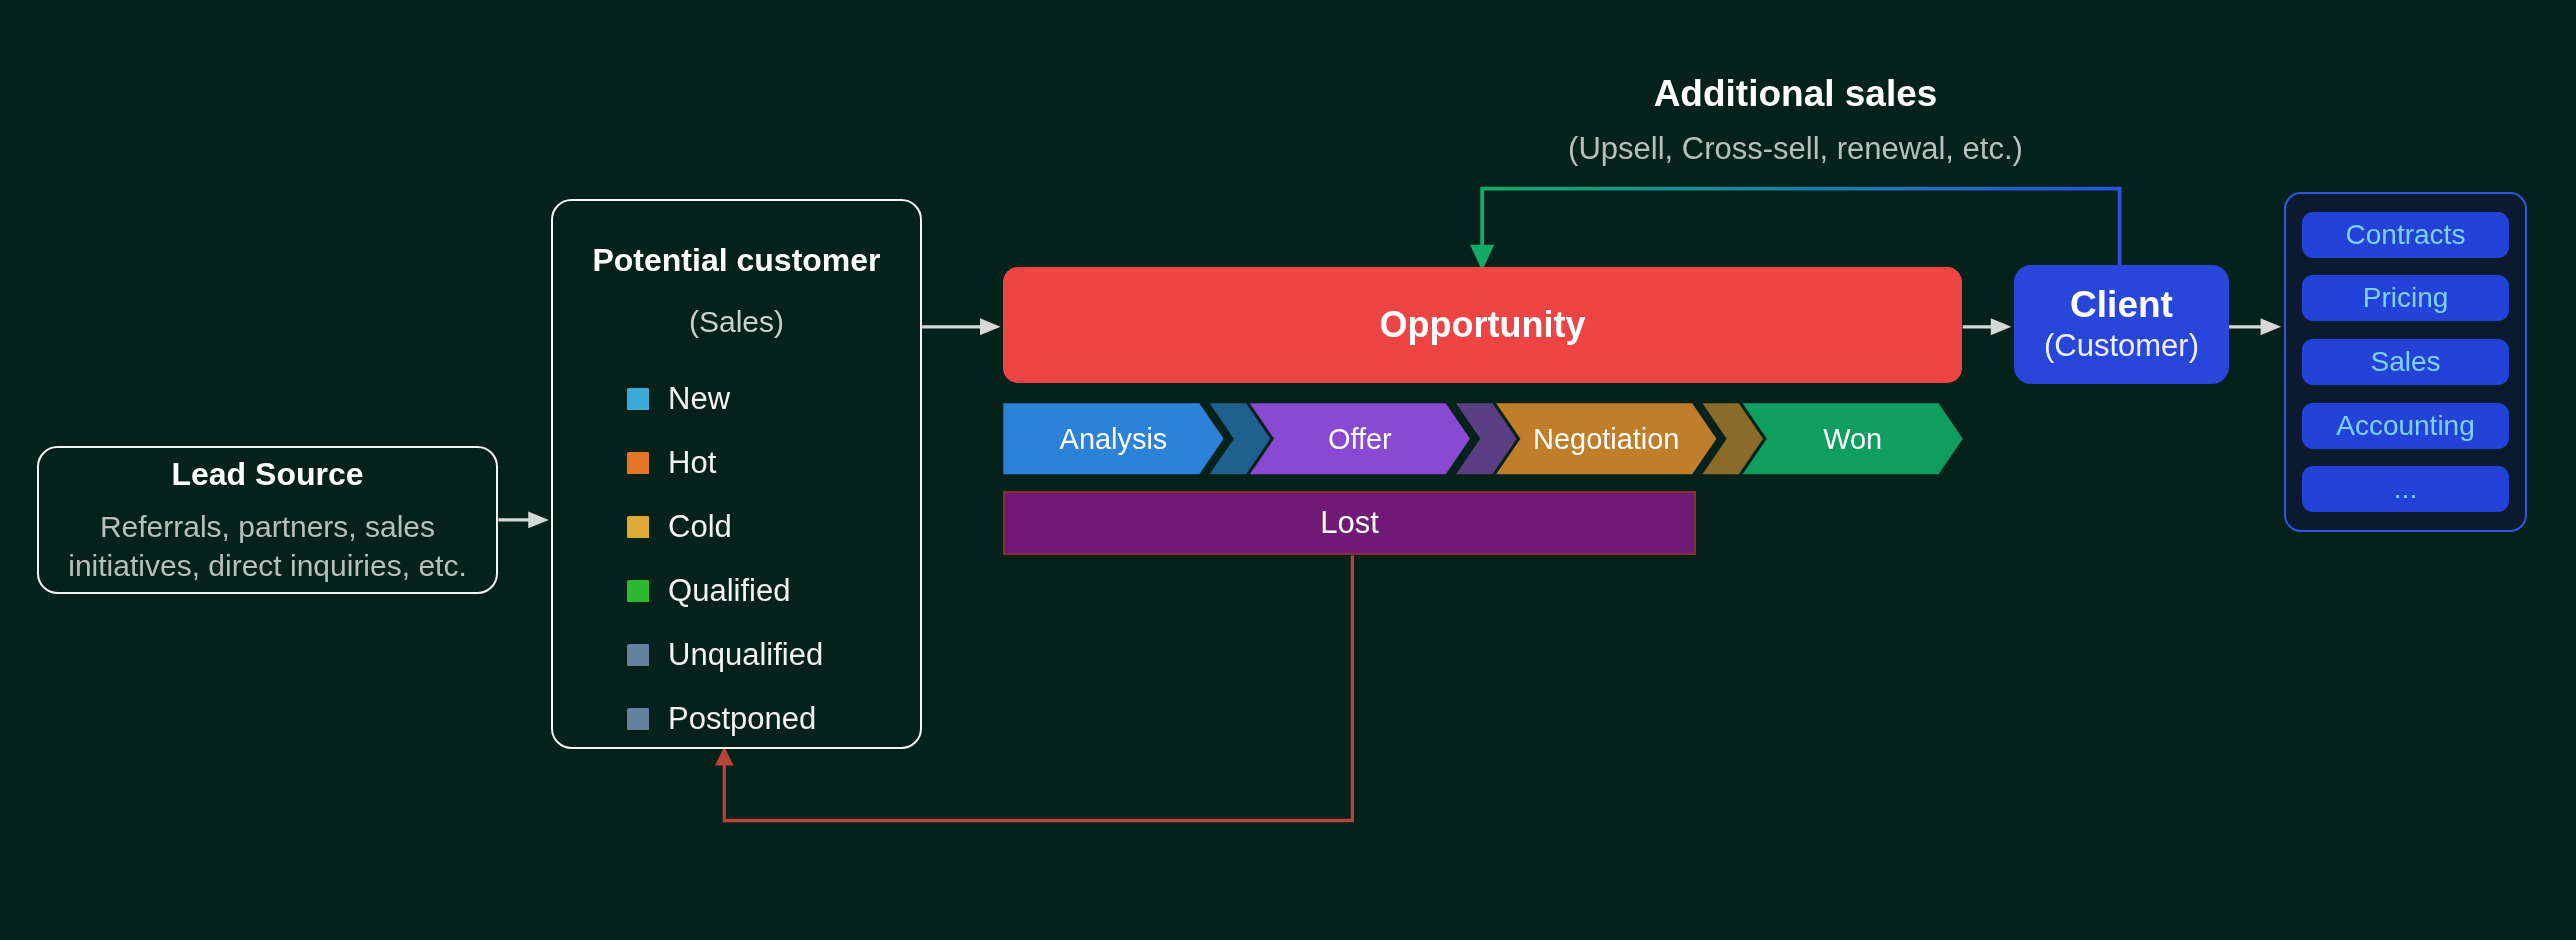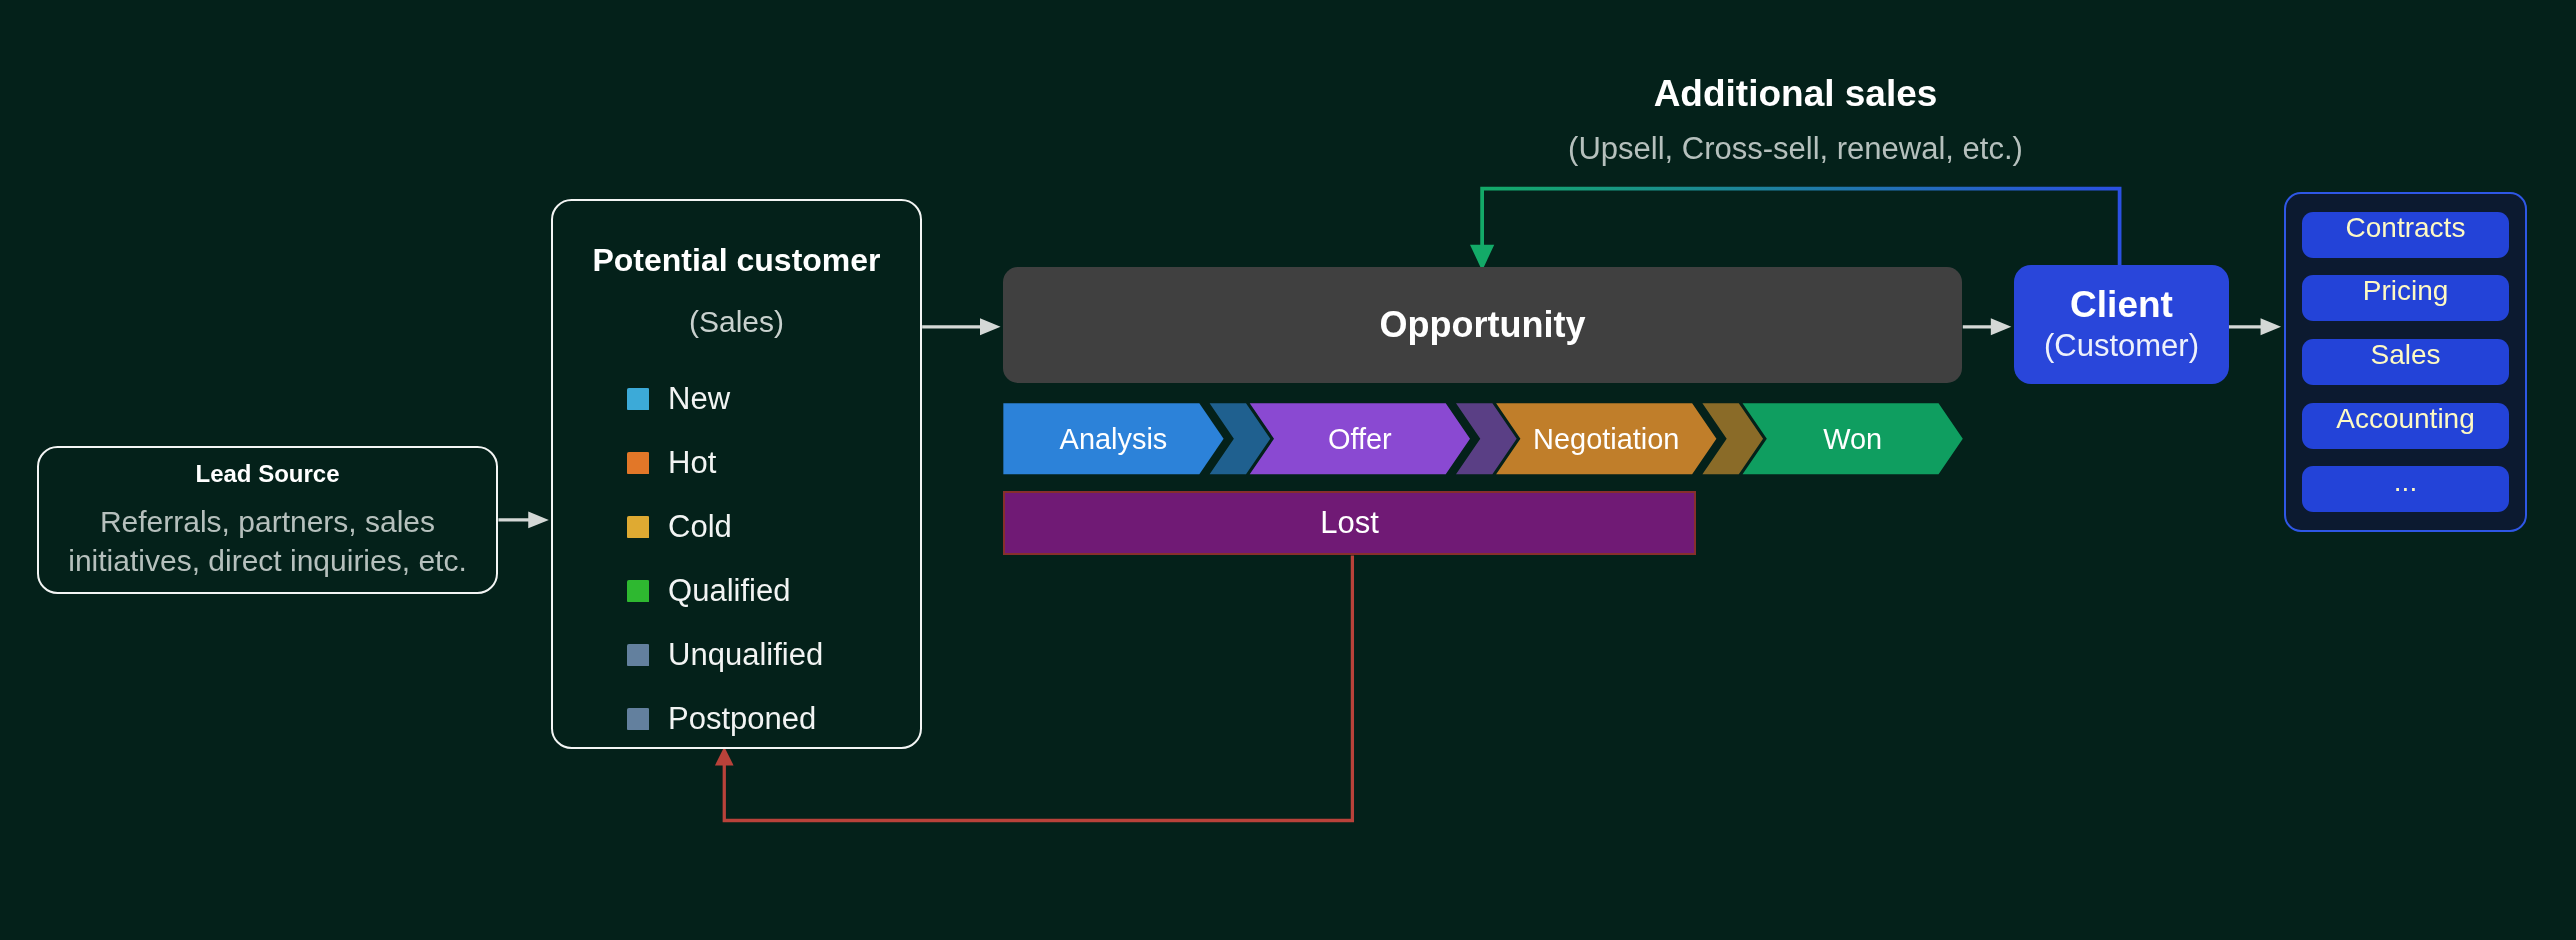--- a/index.html
+++ b/index.html
@@ -25,37 +25,37 @@
     position: absolute;
     border: 2.8px solid #f3f5f4;
     border-radius: 20.5px;
     background: transparent;
   }
   .lead-source {
     left: 37px; top: 446px; width: 461px; height: 148px;
     display: flex; flex-direction: column;
     align-items: center; justify-content: center; gap: 14px;
   }
-  .box-title { font-size: 24px; font-weight: 700; color: #ffffff; }
+  .box-title { font-size: 32px; font-weight: 700; color: #ffffff; }
   .muted { color: #b6c0bd; }
   .lead-desc {
     font-size: 30px; line-height: 1.3; text-align: center; width: 407px;
   }
 
   .potential { left: 551px; top: 199px; width: 371px; height: 550px; }
   .pc-title { margin-top: 41px; text-align: center; font-size: 32px; font-weight: 700; }
   .pc-sub { margin-top: 26px; text-align: center; font-size: 30px; color: #c9d1ce; }
   .status-list { margin-top: 28px; padding-left: 74px; }
   .status-row { height: 64px; display: flex; align-items: center; gap: 18.7px; }
   .swatch { display: block; }
   .status-label { font-size: 31px; color: #f2f4f3; }
 
   .opportunity {
     position: absolute; left: 1003px; top: 267px; width: 959px; height: 116px;
-    background: #404040; border-radius: 15px;
+    background: #ef4444; border-radius: 15px;
     display: flex; align-items: center; justify-content: center;
     font-size: 36px; font-weight: 700; color: #ffffff;
   }
 
   .lost {
     position: absolute; left: 1003px; top: 491px; width: 693px; height: 64px;
     background: #701a75; border: 2.8px solid #872f2c;
     display: flex; align-items: center; justify-content: center;
     font-size: 31px; font-weight: 500; color: #ffffff;
   }
@@ -78,22 +78,22 @@
 
   .panel {
     position: absolute; left: 2284px; top: 192px; width: 243px; height: 340px;
     background: #0c1a30; border: 2.8px solid #2f57e6; border-radius: 17px;
     display: flex; flex-direction: column; align-items: center; justify-content: center;
     gap: 17.7px;
   }
   .module-btn {
     width: 207px; height: 46px;
     background: #2343d8; border-radius: 11.2px;
-    display: flex; justify-content: center;
-    color: #fef9c3; font-size: 28px; font-weight: 500;
+    display: flex; align-items: center; justify-content: center;
+    color: #7dd3fc; font-size: 28px; font-weight: 500;
   }
 
   
   .stage-label { font-size: 31px; font-weight: 500; fill: #ffffff;
                  font-family: "Liberation Sans", sans-serif; }
   .c-line { stroke: #d4d8d6; stroke-width: 3.5; }
   .c-head { fill: #d4d8d6; }
   .red-path { fill: none; stroke: #b9423a; stroke-width: 3.5; }
   .red-head { fill: #b9423a; }
   .loop-path { fill: none; stroke: url(#loopGrad); stroke-width: 4; }

